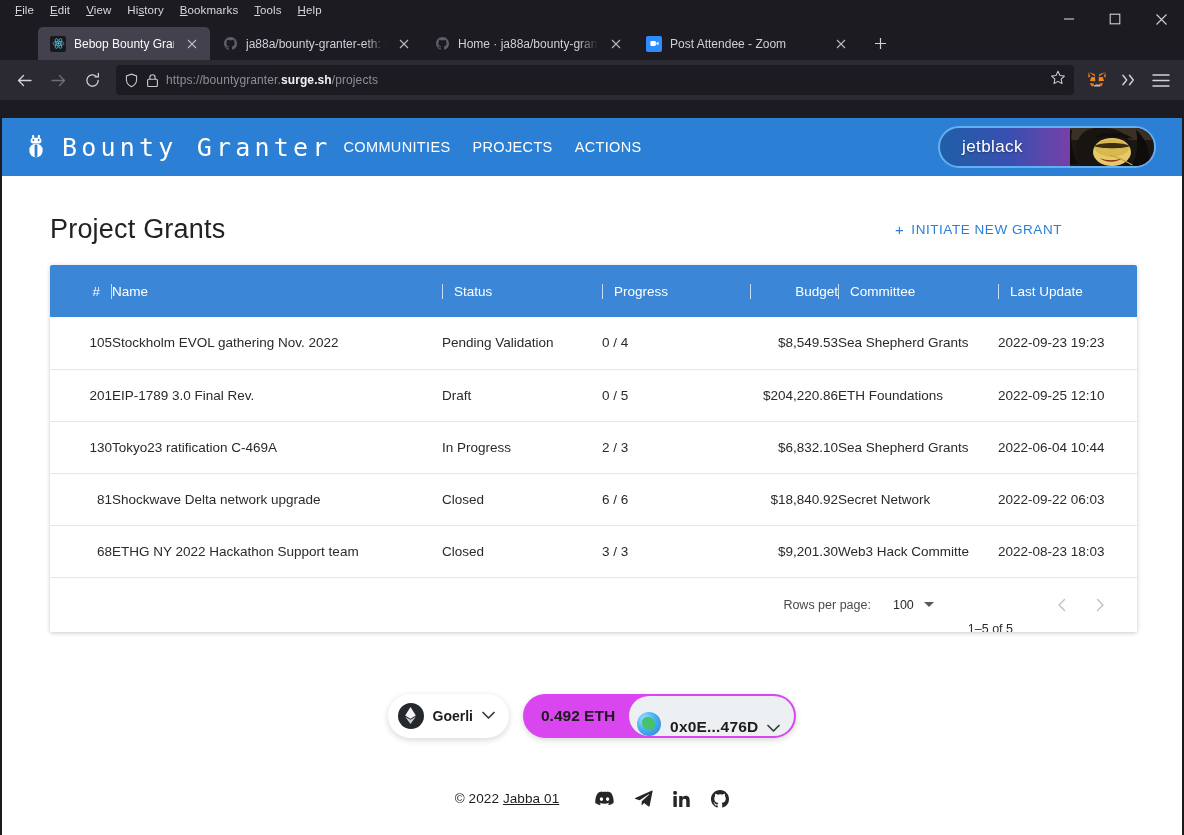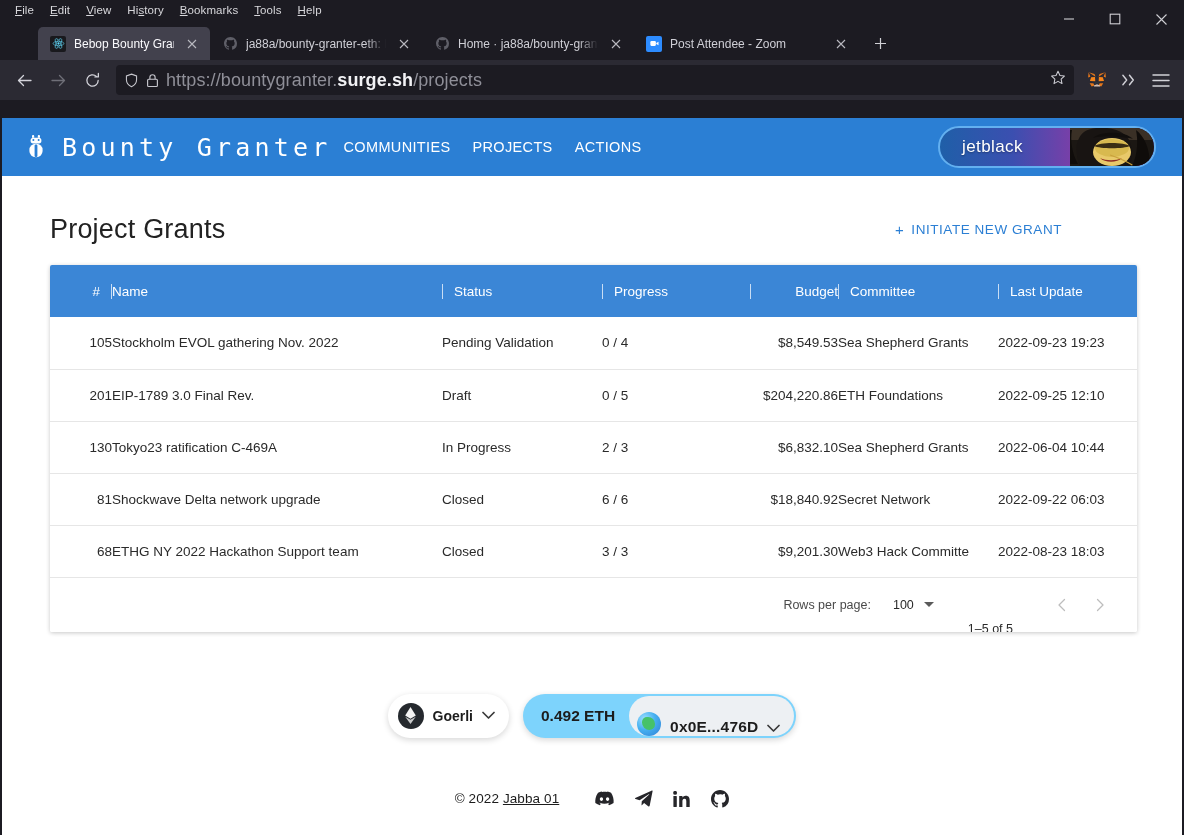--- a/index.html
+++ b/index.html
@@ -77,21 +77,21 @@
     width: 32px; height: 32px; border-radius: 4px;
     display: flex; align-items: center; justify-content: center; color: #d4d4db;
   }
   .navbtn.dim { color: #6f6f78; }
   .urlbar {
     flex: 1; height: 30px; background: #1c1b22; border-radius: 4px;
     display: flex; align-items: center; padding: 0 8px; margin: 0 6px;
     gap: 7px; min-width: 0;
   }
   .urlbar .utext {
-    flex: 1; color: #8f8f98; font-size: 18px; white-space: nowrap;
+    flex: 1; color: #8f8f98; font-size: 12px; white-space: nowrap;
     overflow: hidden; letter-spacing: .1px;
   }
   .urlbar .utext b { color: #f2f2f5; font-weight: 700; }
   .star { color: #cfcfd6; }
   .ext-ic { width: 30px; height: 30px; display: flex; align-items: center; justify-content: center; }
 
   
   .viewport {
     position: absolute; left: 2px; top: 118px;
     width: 1180px; height: 717px;
@@ -194,21 +194,21 @@
   .netbtn {
     background: #fff; border-radius: 22px; height: 44px; padding: 0 14px 0 10px;
     display: flex; align-items: center; gap: 9px;
     box-shadow: 0 2px 6px rgba(0,0,0,.16);
   }
   .eth-badge { width: 26px; height: 26px; border-radius: 50%; background: #25292e;
     display: flex; align-items: center; justify-content: center; }
   .netname { font-size: 14px; font-weight: 700; color: #1c1c1c; }
   .chev { color: #3a3a3a; font-size: 13px; }
   .acctbox {
-    background: #7dd3fc; border-radius: 22px; height: 44px;
+    background: #d946ef; border-radius: 22px; height: 44px;
     display: flex; align-items: center; padding: 0 0 0 18px; gap: 14px;
     box-shadow: 0 2px 6px rgba(0,0,0,.16);
   }
   .balance { font-size: 15.5px; font-weight: 700; color: #1c1c1c; }
   .addrpill {
     background: #edf0f3; border-radius: 22px; height: 40px; margin-right: 2px;
     display: flex; align-items: flex-end; gap: 9px; padding: 0 14px 0 8px;
   }
   .globe { width: 24px; height: 24px; border-radius: 50%;
     background: radial-gradient(circle at 32% 30%, #9fe0ff 0%, #46b0f0 45%, #2f7fd6 100%);

